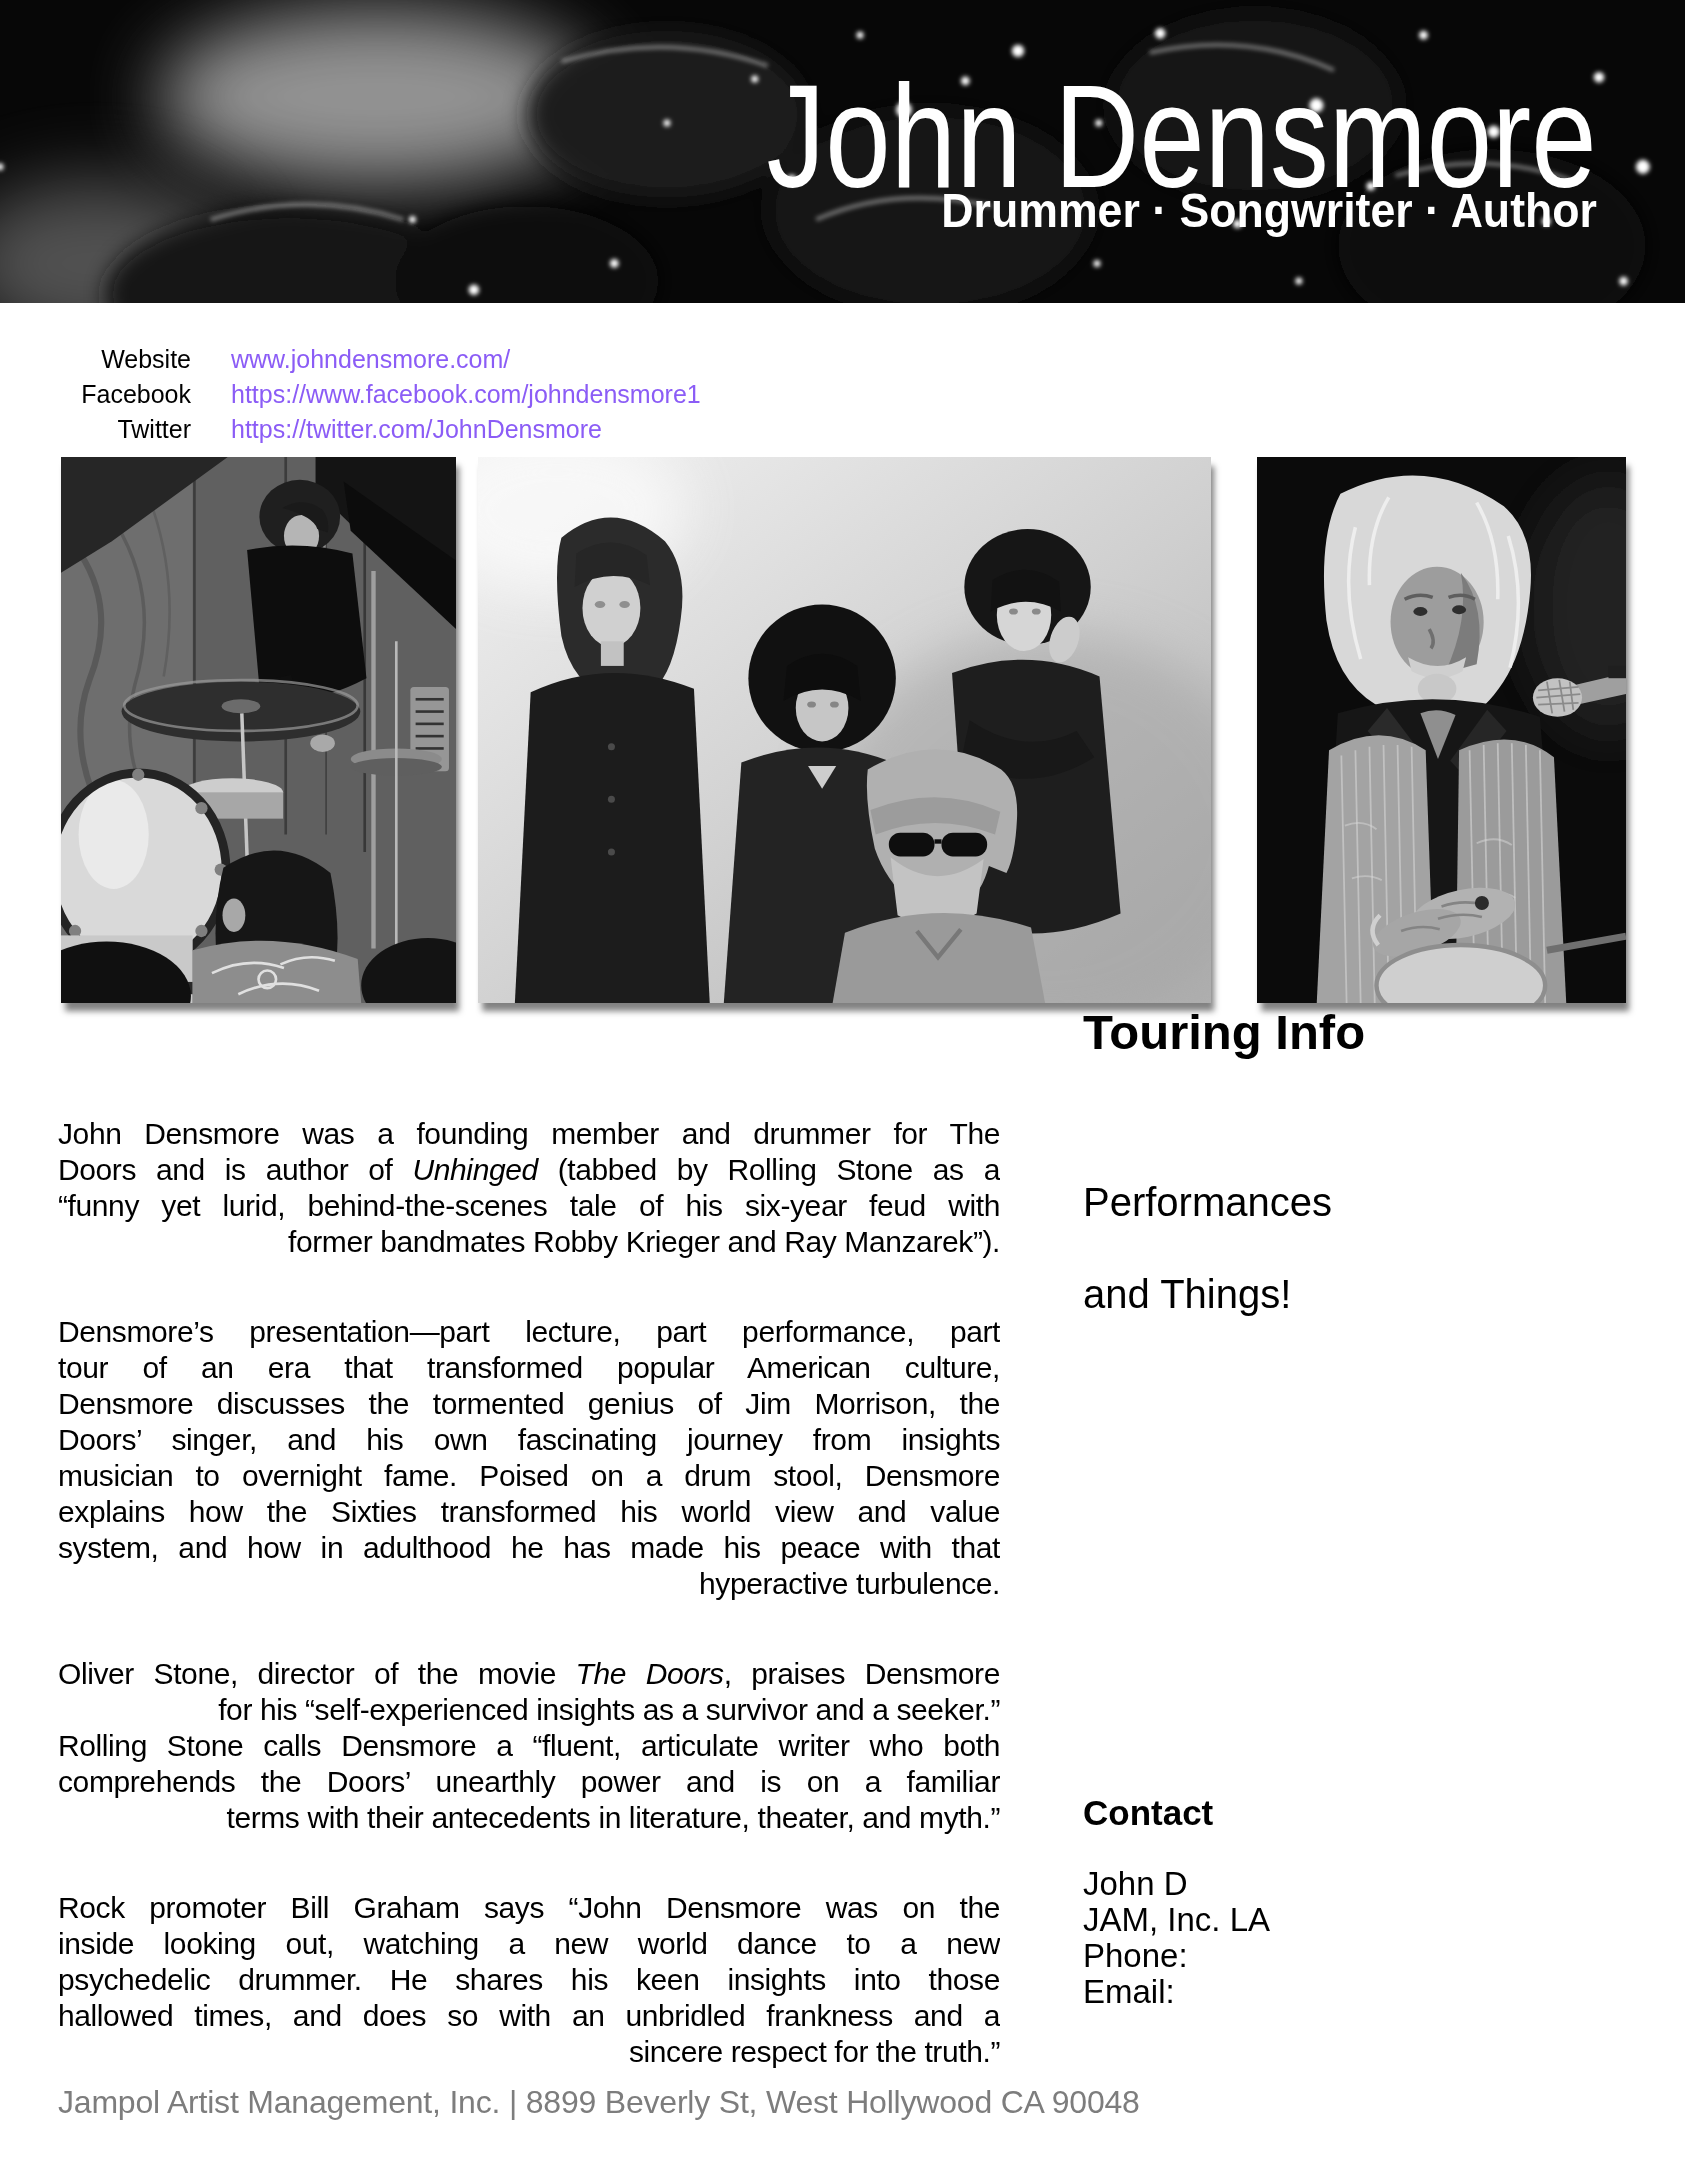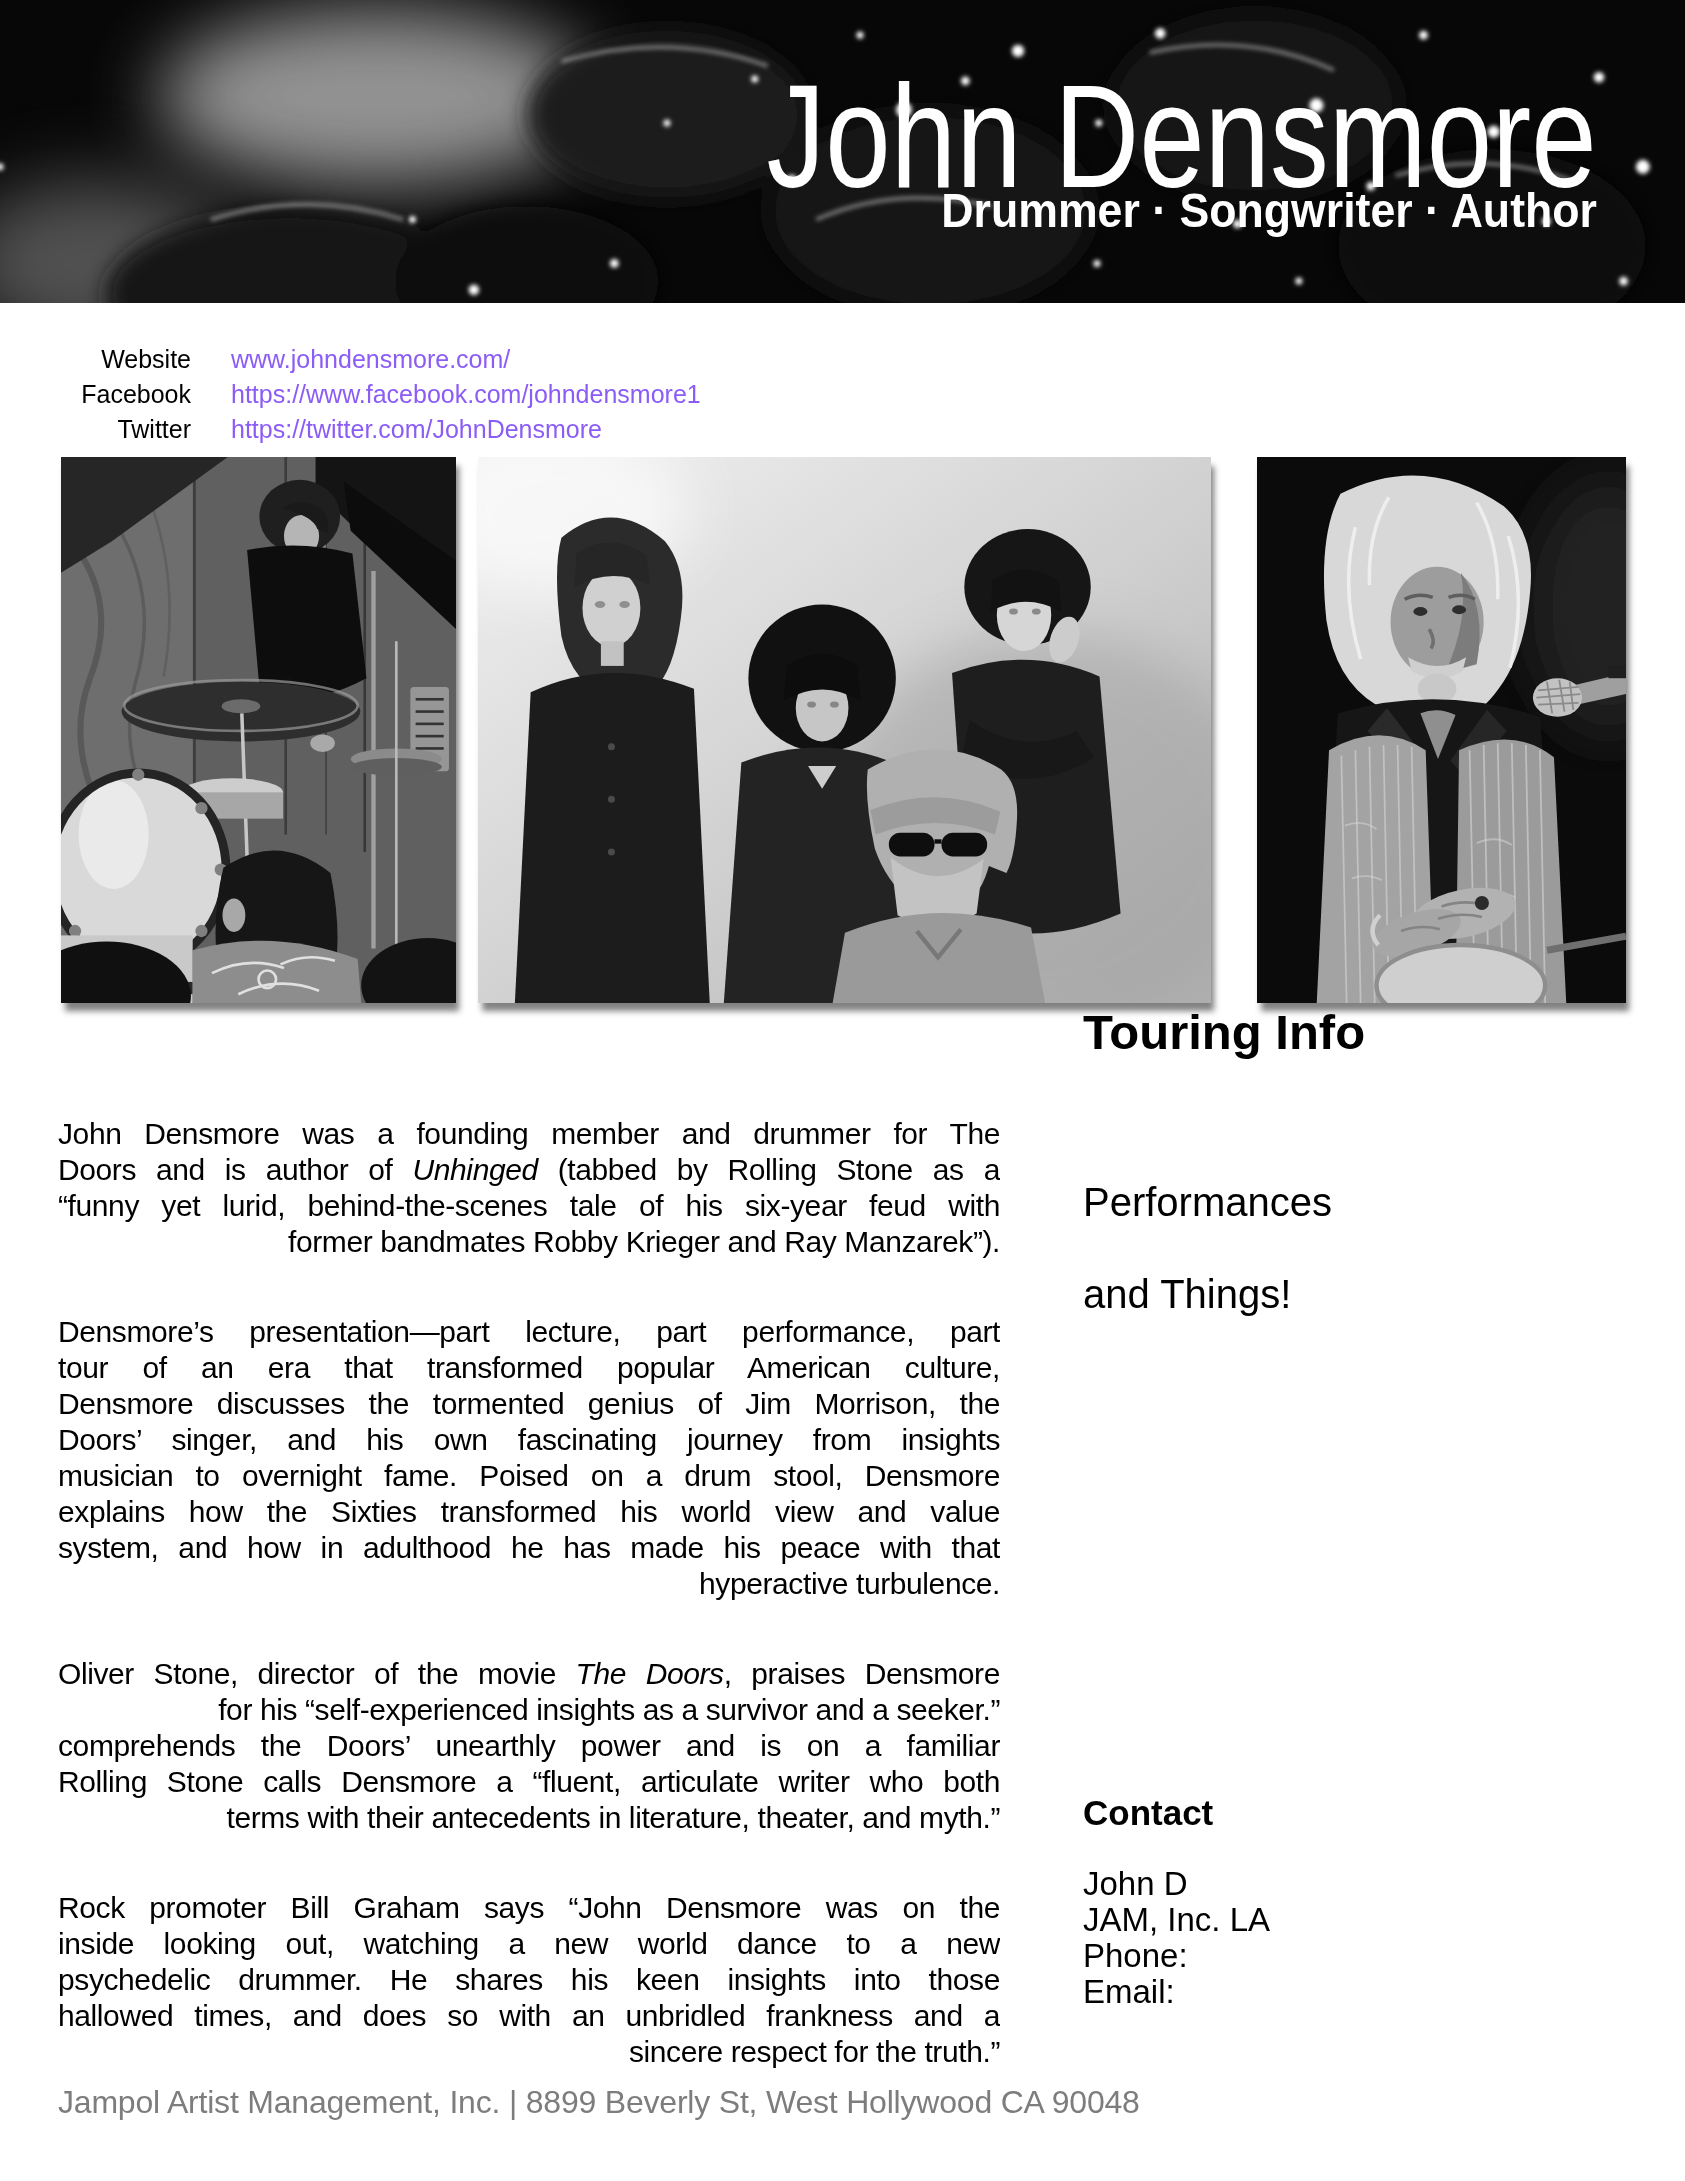--- a/index.html
+++ b/index.html
@@ -345,22 +345,22 @@
       <div class="line just">Densmore discusses the tormented genius of Jim Morrison, the</div>
       <div class="line just">Doors’ singer, and his own fascinating journey from insights</div>
       <div class="line just">musician to overnight fame. Poised on a drum stool, Densmore</div>
       <div class="line just">explains how the Sixties transformed his world view and value</div>
       <div class="line just">system, and how in adulthood he has made his peace with that</div>
       <div class="line">hyperactive turbulence.</div>
     </div>
     <div class="para">
       <div class="line just"><span>Oliver Stone, director of the movie </span><span class="it">The Doors</span><span>, praises Densmore</span></div>
       <div class="line">for his “self-experienced insights as a survivor and a seeker.”</div>
+      <div class="line just">Rolling Stone calls Densmore a “fluent, articulate writer who both</div>
       <div class="line just">comprehends the Doors’ unearthly power and is on a familiar</div>
-      <div class="line just">Rolling Stone calls Densmore a “fluent, articulate writer who both</div>
       <div class="line">terms with their antecedents in literature, theater, and myth.”</div>
     </div>
     <div class="para">
       <div class="line just">Rock promoter Bill Graham says “John Densmore was on the</div>
       <div class="line just">inside looking out, watching a new world dance to a new</div>
       <div class="line just">psychedelic drummer. He shares his keen insights into those</div>
       <div class="line just">hallowed times, and does so with an unbridled frankness and a</div>
       <div class="line">sincere respect for the truth.”</div>
     </div>
   </main>

